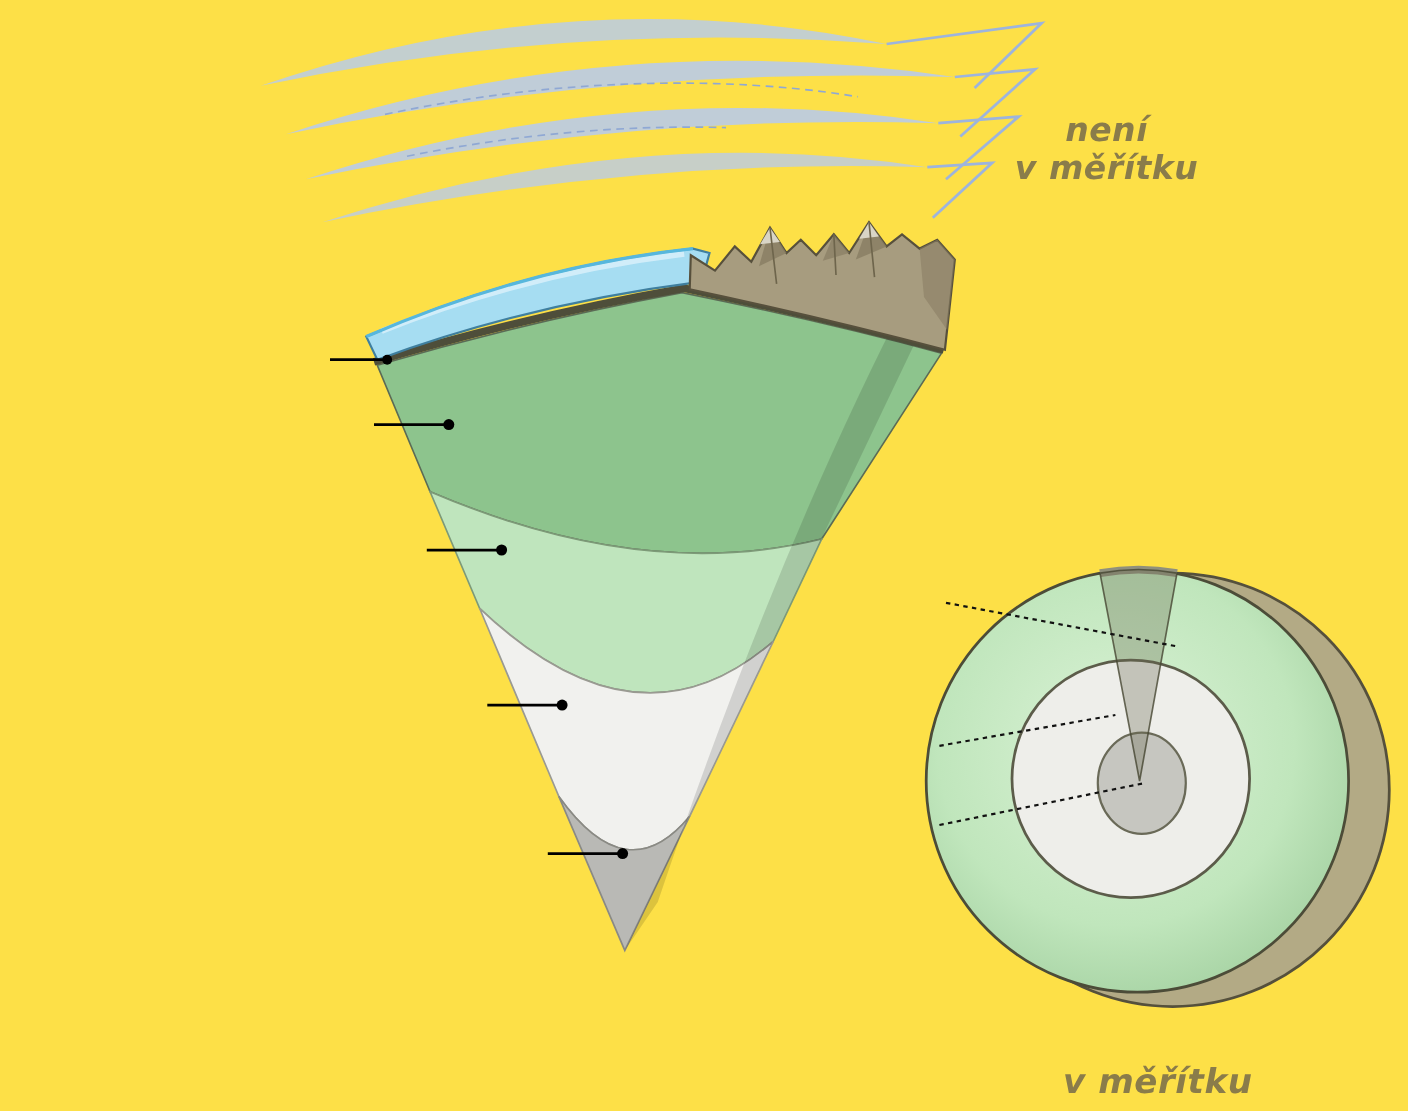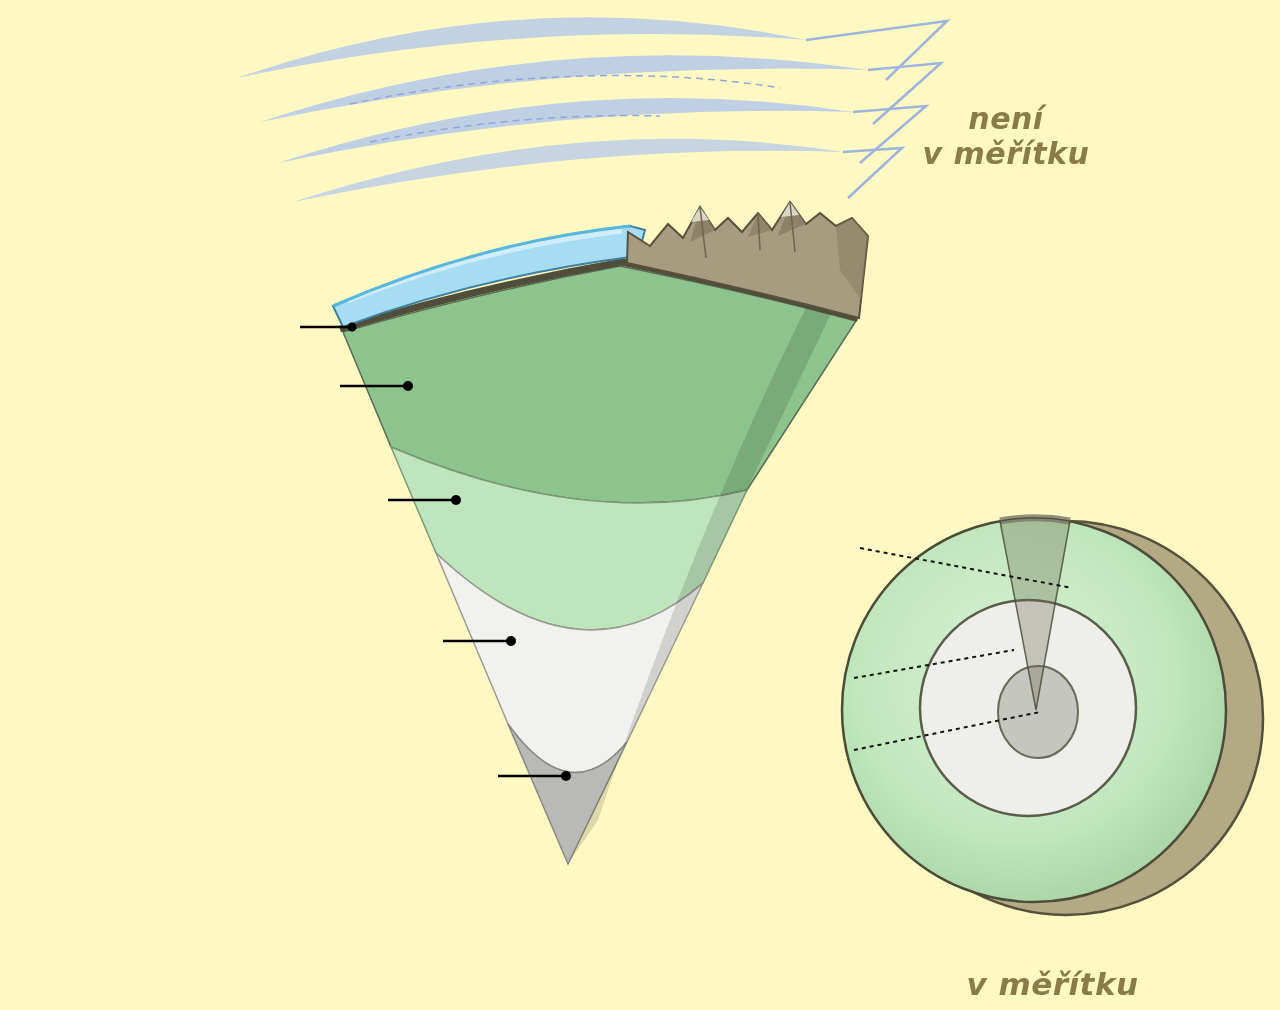--- a/index.html
+++ b/index.html
@@ -8,21 +8,21 @@
     width: 1280px;
     height: 1010px;
     background: #000;
     overflow: hidden;
     font-family: "DejaVu Sans", sans-serif;
   }
   .stage {
     position: relative;
     width: 1280px;
     height: 1010px;
-    background: #fef9c3;
+    background: #fde047;
   }
   svg.diagram {
     position: absolute;
     left: 0;
     top: 0;
   }
   .annotation {
     position: absolute;
     color: #8a7c4a;
     font-style: italic;

